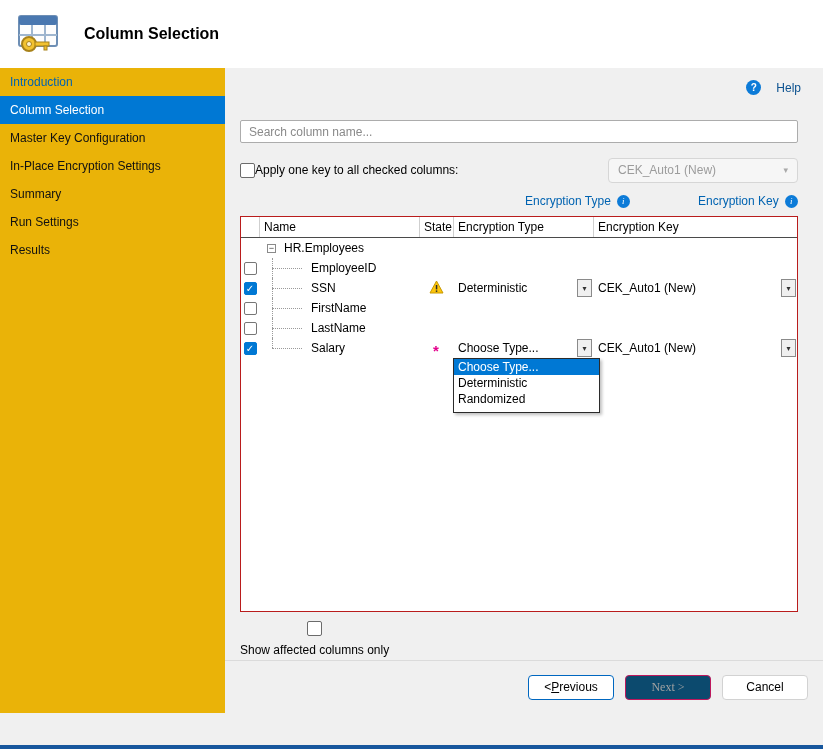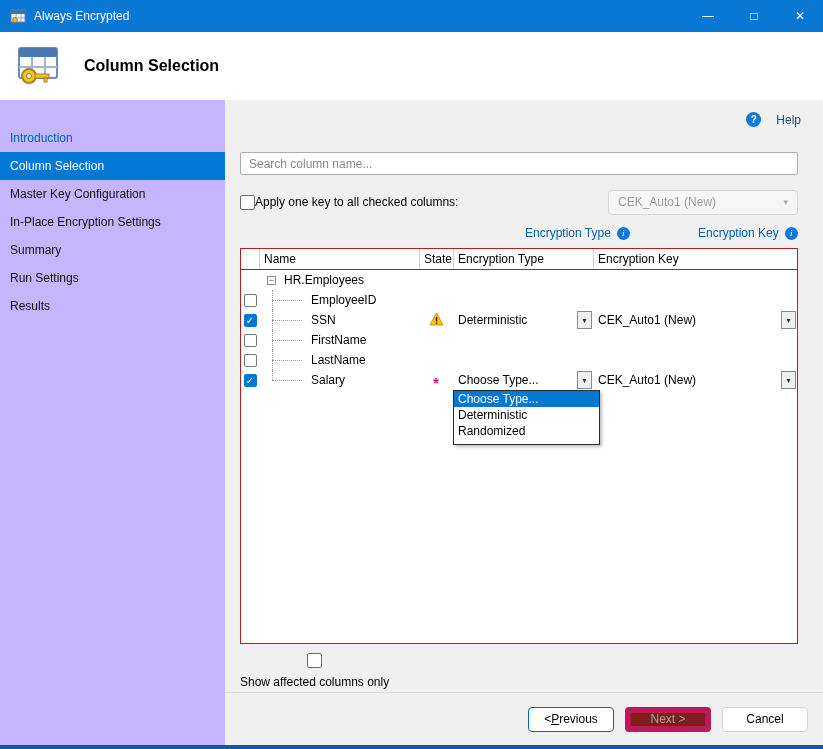--- a/index.html
+++ b/index.html
@@ -13,21 +13,21 @@
   .win-controls { margin-left:auto; display:flex; height:100%; }
   .win-btn { width:46px; height:100%; display:flex; align-items:center; justify-content:center; font-size:12px; cursor:pointer; }
 
   
   .header { height:68px; background:#fff; display:flex; align-items:center; }
   .header-icon { margin-left:14px; width:48px; height:48px; }
   .header-title { margin-left:22px; font-weight:bold; font-size:16px; color:#000; }
 
   
   .body { display:flex; height:645px; }
-  .sidebar { width:225px; background:#c4b5fd; padding-top:24px; flex-shrink:0; }
+  .sidebar { width:225px; background:#eab308; padding-top:0; flex-shrink:0; }
   .nav-item { height:28px; line-height:28px; padding-left:10px; font-size:12px; color:#111; cursor:pointer; white-space:nowrap; }
   .nav-item.visited { color:#0063B1; }
   .nav-item.active { background:#0078D4; color:#fff; }
 
   .main { flex:1; position:relative; background:#F0F0F0; }
 
   .help { position:absolute; top:12px; right:22px; display:flex; align-items:center; gap:15px; color:#0B518F; font-size:12px; cursor:pointer; }
   .q-icon { width:15px; height:15px; border-radius:50%; background:#0C7BD8; color:#fff; font-size:10px; font-weight:bold; display:flex; align-items:center; justify-content:center; }
   .q-icon::after { content:"?"; }
 
@@ -80,49 +80,31 @@
   .dropdown { position:absolute; left:212px; top:141px; width:147px; background:#fff; border:1px solid #2B2B2B; padding-bottom:5px; z-index:10; box-shadow:2px 2px 3px rgba(0,0,0,0.25); }
   .dd-item { height:16px; line-height:16px; padding-left:4px; font-size:12px; cursor:pointer; white-space:nowrap; }
   .dd-item.selected { background:#0078D4; color:#fff; }
 
   .show-affected { position:absolute; left:15px; top:553px; display:flex; align-items:center; gap:7px; font-size:12px; color:#000;flex-direction:column; }
 
   
   .footer { position:absolute; left:0; right:0; bottom:0; height:53px; border-top:1px solid #DBDBDB; display:flex; align-items:center; justify-content:flex-end; gap:11px; padding-right:15px; background:#F0F0F0; }
   .btn { height:25px; min-width:86px; display:flex; align-items:center; justify-content:center; font-size:12px; border-radius:4px; cursor:pointer; }
   .btn-prev { background:#fff; border:1px solid #0067C0; color:#000; }
-  .btn-next { background:#7f1d1d; border:6px solid #be185d; color:#A2A2A2; }
+  .btn-next { background:#0c4a6e; border:1px solid #be185d; color:#A2A2A2;font-family:Liberation Serif, serif; }
   .btn-cancel { background:#fff; border:1px solid #D2D2D2; color:#000; }
   .u { text-decoration:underline; }
 
   .bottom-strip { position:absolute; left:0; bottom:0; width:100%; height:4px; background:#17579D; }
 </style>
 </head>
 <body>
 
 <div class="app">
 
-  <div class="titlebar">
-    <span class="titlebar-icon">
-      <svg width="16" height="16" viewBox="0 0 16 16">
-        <rect x="1" y="2" width="14" height="12" fill="#fff" stroke="#5B84B0"></rect>
-        <rect x="1" y="2" width="14" height="4" fill="#4472A8"></rect>
-        <line x1="6" y1="6" x2="6" y2="14" stroke="#8AA6C4"></line>
-        <line x1="11" y1="6" x2="11" y2="14" stroke="#8AA6C4"></line>
-        <line x1="1" y1="10" x2="15" y2="10" stroke="#8AA6C4"></line>
-        <circle cx="5" cy="12" r="2.4" fill="#E8B93C" stroke="#A8821A"></circle>
-      </svg>
-    </span>
-    <span class="titlebar-title">Always Encrypted</span>
-    <div class="win-controls">
-      <span class="win-btn">—</span>
-      <span class="win-btn">□</span>
-      <span class="win-btn">✕</span>
-    </div>
-  </div>
 
   <div class="header">
     <span class="header-icon">
       <svg width="48" height="48" viewBox="0 0 48 48">
         <rect x="5" y="6" width="38" height="30" rx="2" fill="#FDFDFD" stroke="#6E8FB5" stroke-width="2"></rect>
         <rect x="5" y="6" width="38" height="9" rx="2" fill="#4A78B0"></rect>
         <line x1="18" y1="15" x2="18" y2="36" stroke="#9FB6CF" stroke-width="2"></line>
         <line x1="31" y1="15" x2="31" y2="36" stroke="#9FB6CF" stroke-width="2"></line>
         <line x1="5" y1="25" x2="43" y2="25" stroke="#9FB6CF" stroke-width="2"></line>
         <circle cx="15" cy="34" r="7" fill="#F2C230" stroke="#A8821A" stroke-width="2"></circle>

